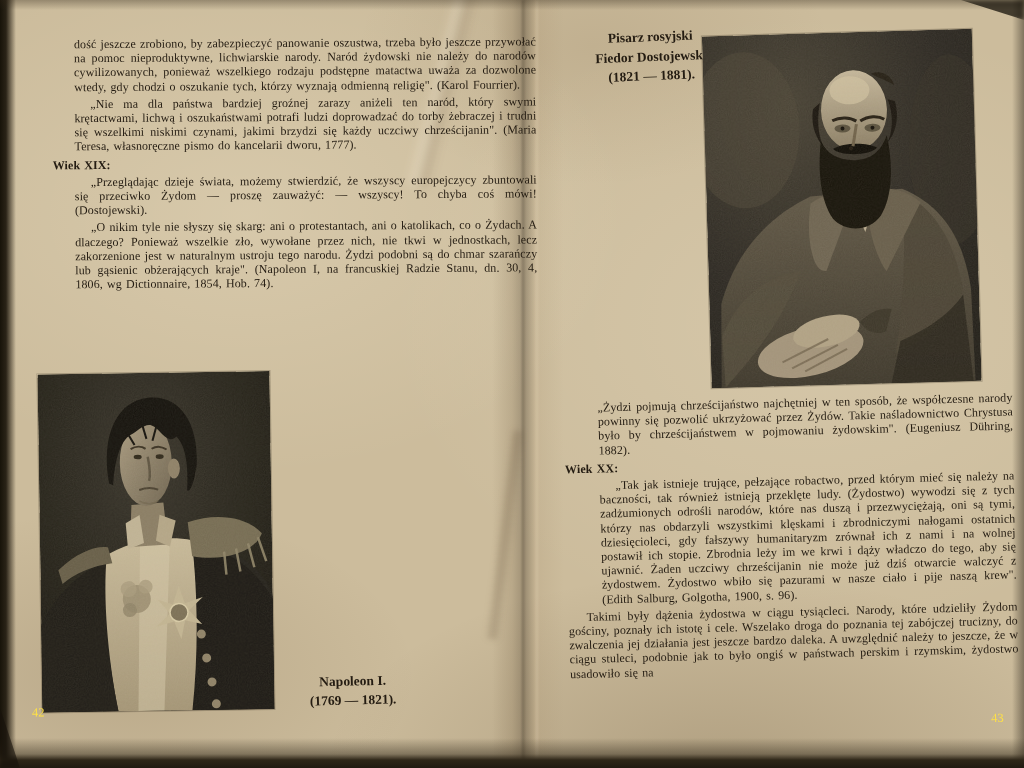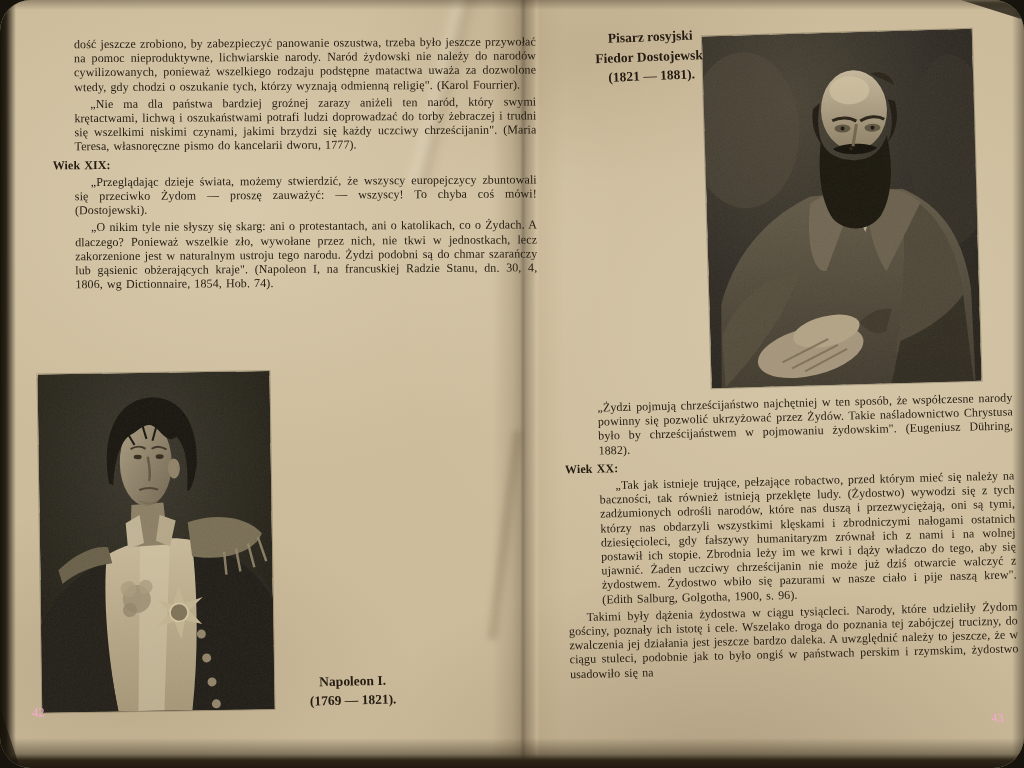--- a/index.html
+++ b/index.html
@@ -1,17 +1,17 @@
 <!DOCTYPE html>
 <html><head>
 <meta charset="utf-8">
 <style>
   html,body{margin:0;padding:0;background:#17130d;}
   .stage{position:relative;width:1024px;height:768px;overflow:hidden;
-         font-family:"Liberation Serif","DejaVu Serif",serif;border-radius:31px;}
+         font-family:"Liberation Serif","DejaVu Serif",serif;}
   
   .paper{position:absolute;inset:0;background-color:#ccbc9c;
     background-image:
       radial-gradient(ellipse 620px 420px at 24% 28%, rgba(255,246,222,0.22), rgba(0,0,0,0) 62%),
       radial-gradient(ellipse 700px 520px at 79% 42%, rgba(255,247,226,0.18), rgba(0,0,0,0) 60%),
       radial-gradient(ellipse 340px 200px at 58% 6%, rgba(95,70,40,0.10), rgba(0,0,0,0) 70%),
       radial-gradient(ellipse 420px 240px at 12% 88%, rgba(80,58,30,0.14), rgba(0,0,0,0) 70%),
       radial-gradient(ellipse 560px 280px at 70% 100%, rgba(70,50,25,0.20), rgba(0,0,0,0) 70%);
   }
   .edge-left{position:absolute;left:0;top:0;width:16px;height:768px;
@@ -49,21 +49,21 @@
   .body-text p{margin:0 0 3px 0;text-indent:16px;}
   .body-text p.flush{text-indent:0;}
   .century{font-weight:bold;margin:4px 0 3px -22px;text-indent:0 !important;}
   .lt-col{left:76px;top:36px;width:462px;}
   .rt-col{left:52px;top:396px;width:415px;}
   .rt-col .century{margin-left:-34px;}
   .rt-col p.outdent{margin-left:-34px;width:449px;text-indent:18px;}
   .caption{position:absolute;font-weight:bold;color:#241c12;text-align:center;}
   .cap-napoleon{left:286px;top:672px;width:130px;font-size:13.5px;line-height:19px;transform:rotate(-1deg);}
   .cap-dost{left:28px;top:24px;width:172px;font-size:13.5px;line-height:19.5px;transform:rotate(-0.8deg);}
-  .pagenum{position:absolute;font-size:12.5px;color:#f9a8d4;}
+  .pagenum{position:absolute;font-size:12.5px;color:#fde047;}
   .pn-left{left:30px;top:704px;}
   .pn-right{left:438px;top:716px;}
   .photo{position:absolute;box-shadow:0 0 0 1px rgba(40,30,18,0.25);}
   .photo-napoleon{left:39px;top:372px;width:232px;height:338px;transform:rotate(-0.5deg);}
   .photo-dost{left:166px;top:34px;width:270px;height:352px;transform:rotate(-0.2deg);}
   .photo svg{display:block;width:100%;height:100%;}
 </style>
 </head>
 <body>
 

